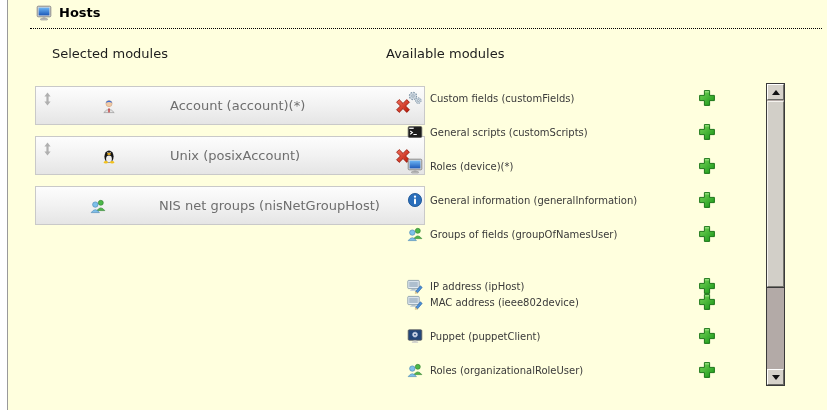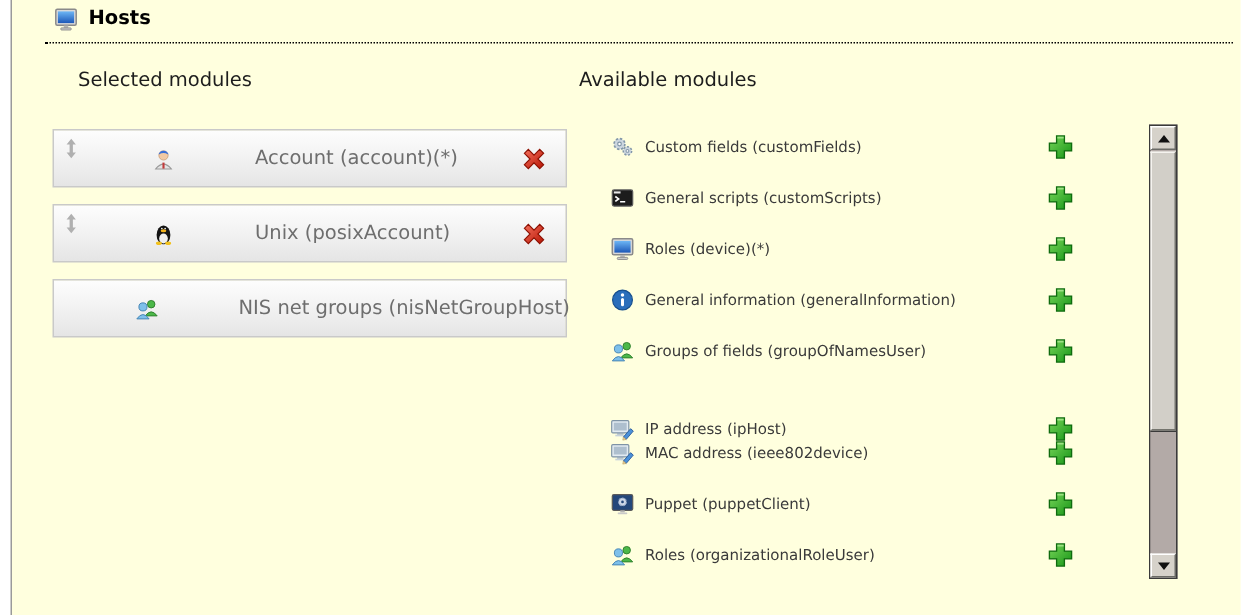--- a/index.html
+++ b/index.html
@@ -12,21 +12,21 @@
   .page-header .hdr-inner{display:flex;gap:7px;padding-left:6px;}
   .page-title{font-size:13px;font-weight:bold;color:#000;}
   .icon16{width:16px;height:16px;display:inline-block;flex:0 0 16px;}
 
   
   .col-label{position:absolute;top:46px;font-size:13px;color:#1d1d1d;}
   .col-label.sel{left:30px;margin-left:22px;}
   .col-label.avail{left:386px;}
 
   
-  .sel-row{position:absolute;left:35px;width:343px;height:39px;box-sizing:border-box;
+  .sel-row{position:absolute;left:35px;width:390px;height:39px;box-sizing:border-box;
     border:1px solid #c9c9c9;background:linear-gradient(#fdfdfd 0%,#f3f3f3 45%,#e5e5e5 100%);
     display:flex;align-items:center;gap:39px;}
   .handle{align-self:flex-start;margin:5px 0 0 6px;width:11px;height:14px;}
   .sel-row .mod-icon{margin-left:9px;}
   .sel-label{margin-left:14px;font-size:13px;color:#6e6e6e;white-space:nowrap;}
   .del-btn{margin-left:auto;margin-right:12px;width:18px;height:18px;padding:0;border:none;background:transparent;cursor:pointer;}
 
   
   .av-row{position:absolute;left:407px;width:322px;height:20px;display:flex;align-items:center;}
   .av-label{margin-left:7px;font-size:10px;color:#3a3a3a;white-space:nowrap;}

